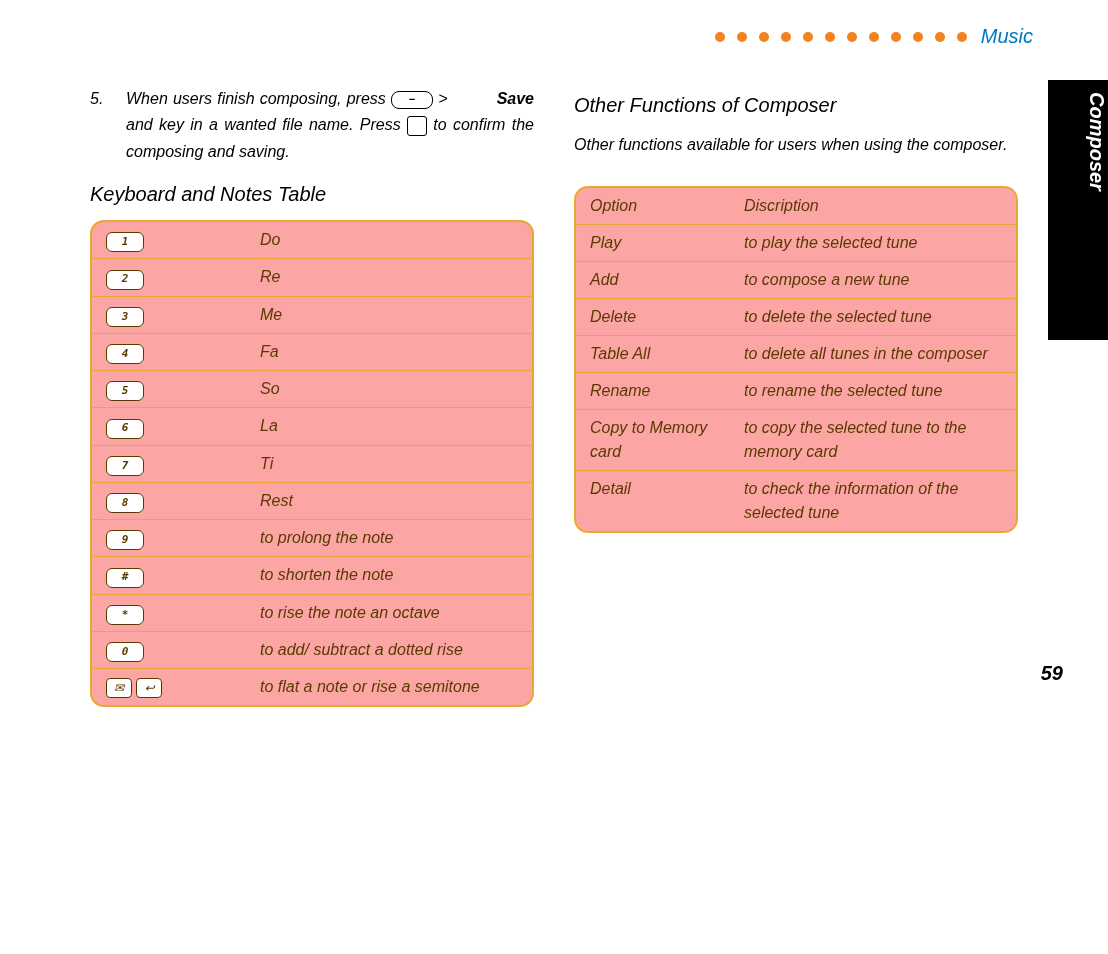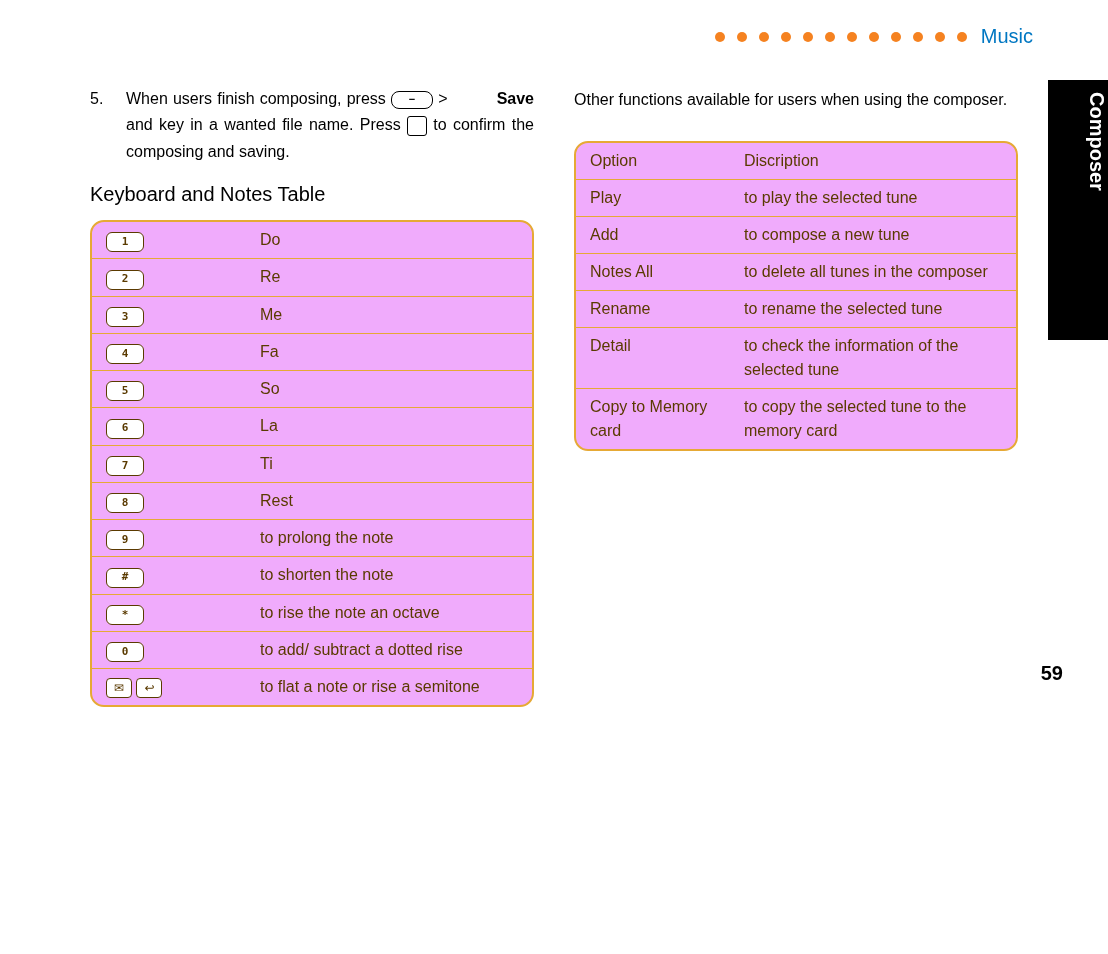--- a/index.html
+++ b/index.html
@@ -8,20 +8,21 @@
     font-family: Arial, Helvetica, sans-serif;
     font-size: 16px;
     color: #000;
     background: #fff;
     width: 1108px;
   }
   .page {
     position: relative;
     width: 1108px;
     height: 710px;
+    font-style: italic;
   }
   .header-band {
     position: absolute;
     top: 25px;
     right: 75px;
     display: flex;
     align-items: center;
     gap: 8px;
   }
   .header-title {
@@ -108,21 +109,21 @@
     border-radius: 3px;
     width: 18px;
     height: 18px;
     vertical-align: middle;
     background: #fff;
   }
   .tbl {
     width: 100%;
     border-collapse: separate;
     border-spacing: 0;
-    background: #f0abfc;
+    background: #fca5a5;
     border: 2px solid #e6a935;
     border-radius: 14px;
     overflow: hidden;
   }
   .tbl th, .tbl td {
     text-align: left;
     padding: 6px 10px 6px 14px;
     border-bottom: 1px solid #e6a935;
     font-weight: normal;
     color: #5a3a00;
@@ -264,51 +265,56 @@
             <span class="msg-icon">✉</span>
             <span class="arrow-icon">↩</span>
           </td>
           <td>to flat a note or rise a semitone</td>
         </tr>
       </tbody>
         </table>
     </div>
 
     <div class="col">
+      <div class="h2">Other Functions of Composer</div>
       <div class="intro">Other functions available for users when using the composer.</div>
 
       <table class="tbl fns">
         <tbody>
             <tr>
           <th class="col1">Option</th>
           <th class="col2">Discription</th>
         </tr>
         <tr>
               <td class="col1">Play</td>
               <td>to play the selected tune</td>
             </tr>
         <tr>
               <td class="col1">Add</td>
               <td>to compose a new tune</td>
             </tr>
         <tr>
-              <td class="col1">Notes All</td>
+              <td class="col1">Delete</td>
+              <td>to delete the selected tune</td>
+            </tr>
+        <tr>
+              <td class="col1">Table All</td>
               <td>to delete all tunes in the composer</td>
             </tr>
         <tr>
               <td class="col1">Rename</td>
               <td>to rename the selected tune</td>
             </tr>
         <tr>
+              <td class="col1">Copy to Memory card</td>
+              <td>to copy the selected tune to the memory card</td>
+            </tr>
+        <tr>
               <td class="col1">Detail</td>
               <td>to check the information of the selected tune</td>
-            </tr>
-        <tr>
-              <td class="col1">Copy to Memory card</td>
-              <td>to copy the selected tune to the memory card</td>
             </tr>
       </tbody>
         </table>
     </div>
   </div>
 
   <div class="page-num">59</div>
 </div>
 
 </body></html>

